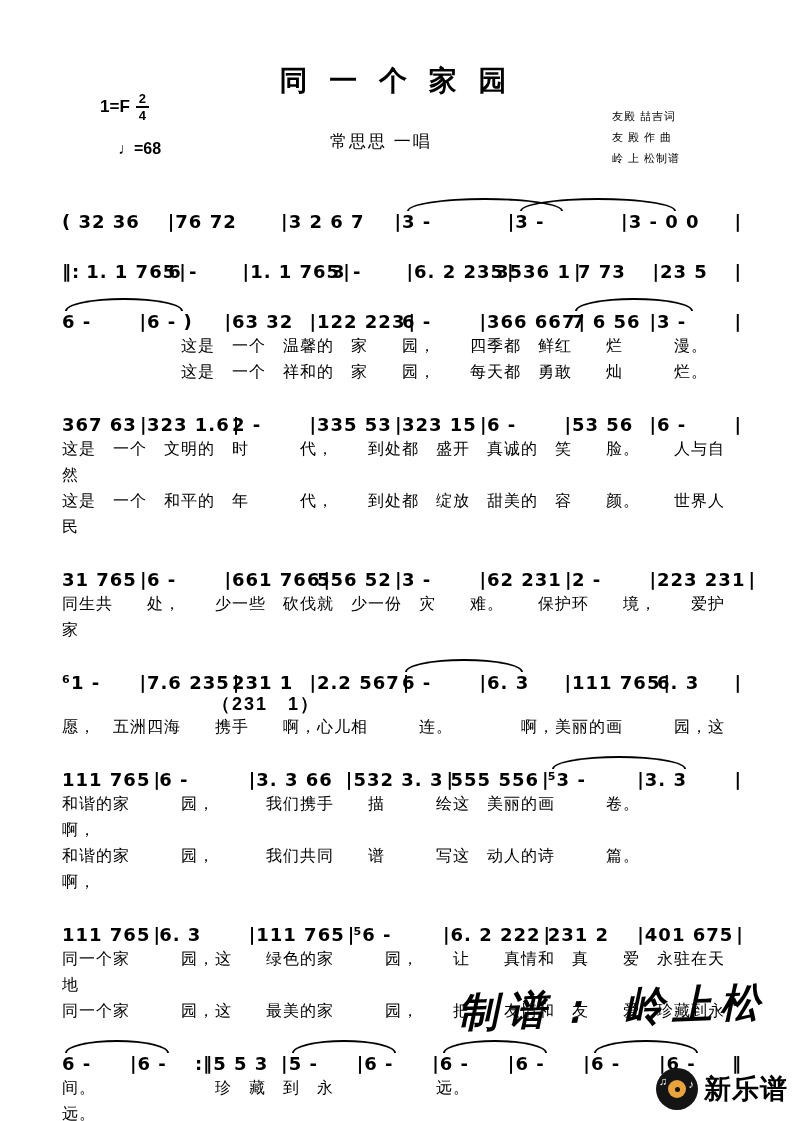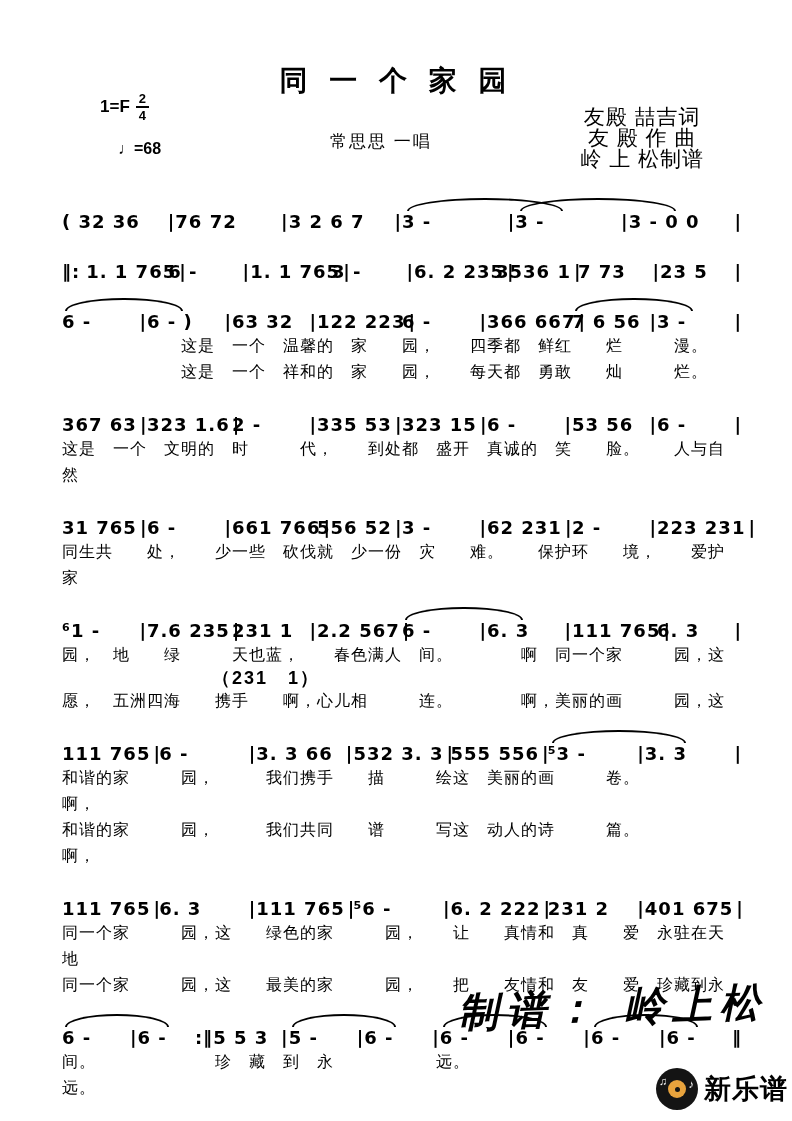--- a/index.html
+++ b/index.html
@@ -29,23 +29,23 @@
   .frac .den{padding-top:1px;}
   .tempo{
     position:absolute;top:140px;left:118px;
     font-size:16px;font-weight:bold;
   }
   .performer{
     position:absolute;top:130px;left:330px;
     font-size:17px;letter-spacing:2px;
   }
   .credits{
-    position:absolute;top:106px;right:88px;
-    font-size:21px;line-height:21px;letter-spacing:1px;
-    text-align:center;
+    position:absolute;top:106px;right:112px;
+    font-size:11px;line-height:21px;letter-spacing:1px;
+    text-align:left;
   }
   
   .score{position:absolute;top:182px;left:62px;right:50px;}
   .system{margin-bottom:9px;}
   .notation{
     display:flex;align-items:flex-end;
     margin-top:29px;margin-bottom:1px;
     font-size:18px;font-weight:bold;
     font-family:"DejaVu Sans","Liberation Sans",sans-serif;
     letter-spacing:1px;
@@ -262,20 +262,21 @@
           <span class="m">
             <span class="nt">53 56</span>
             <span class="bar">|</span>
           </span>
           <span class="m">
             <span class="nt">6 -</span>
             <span class="bar">|</span>
           </span>
         </div>
         <div class="lyrics">这是　一个　文明的　时　　　代，　　到处都　盛开　真诚的　笑　　脸。　　人与自　　然</div>
+        <div class="lyrics">这是　一个　和平的　年　　　代，　　到处都　绽放　甜美的　容　　颜。　　世界人　　民</div>
       </div>
       <div class="system">
         <div class="notation">
           <span class="m">
             <span class="nt">31 765</span>
             <span class="bar">|</span>
           </span>
           <span class="m">
             <span class="nt">6 -</span>
             <span class="bar">|</span>
@@ -335,21 +336,20 @@
           </span>
           <span class="m">
             <span class="nt">111 765</span>
             <span class="bar">|</span>
           </span>
           <span class="m">
             <span class="nt">6. 3</span>
             <span class="bar">|</span>
           </span>
         </div>
-        <div class="lyrics">园，　地　　绿　　　天也蓝，　　春色满人　间。　　　　啊　同一个家　　　园，这</div>
         <div class="annotation">（231　1）</div>
         <div class="lyrics">愿，　五洲四海　　携手　　啊，心儿相　　　连。　　　　啊，美丽的画　　　园，这</div>
       </div>
       <div class="system">
         <div class="notation">
           <span class="m">
             <span class="nt">111 765</span>
             <span class="bar">|</span>
           </span>
           <span class="m">

